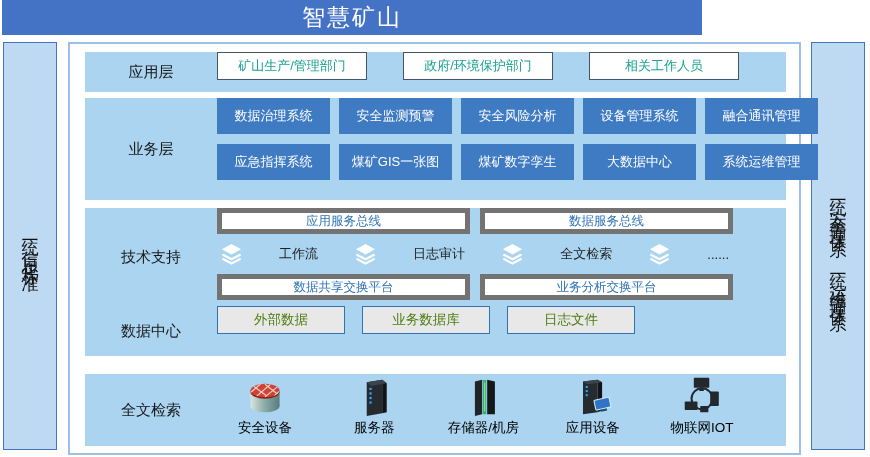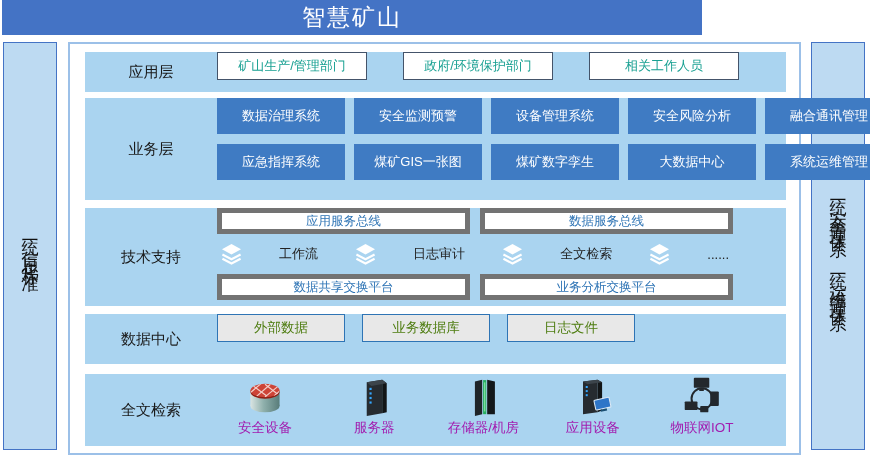--- a/index.html
+++ b/index.html
@@ -28,21 +28,21 @@
   .row-content{position:absolute;left:132px;top:0;bottom:0;right:10px;display:flex;align-items:flex-start;}
 
   
   .app-box{width:150px;height:28px;margin-right:36px;background:#fff;border:1px solid #44546a;
            box-sizing:border-box;display:flex;align-items:center;justify-content:center;
            font-size:13px;color:#18a092;}
 
   
   .btn-grid{display:flex;flex-direction:column;gap:10px;justify-content:center;}
   .btn-row{display:flex;gap:9px;}
-  .biz-btn{width:128px;height:36px;background:#3f7bc3;color:#fff;font-size:13px;
+  .biz-btn{width:113px;height:36px;background:#3f7bc3;color:#fff;font-size:13px;
            display:flex;align-items:center;justify-content:center;}
 
   
   .tech-col{display:flex;flex-direction:column;gap:8px;justify-content:center;width:516px;}
   .bar-row{display:flex;gap:10px;}
   .bus-bar{flex:1;height:26px;background:#fff;border:5px solid #737373;box-sizing:border-box;
            display:flex;align-items:center;justify-content:center;font-size:12.5px;color:#2e74b5;}
   .svc-row{display:flex;align-items:center;justify-content:space-between;height:24px;padding:0 4px;}
   .svc-group{display:flex;align-items:center;gap:37px;}
   .svc-label{font-size:13px;color:#222;}
@@ -50,21 +50,21 @@
 
   
   .dc-box{width:128px;height:28px;margin-right:17px;background:#e8e8e8;border:1px solid #2e74b5;
           box-sizing:border-box;display:flex;align-items:center;justify-content:center;
           font-size:13.5px;color:#4d7c0f;}
 
   
   .dev-content{justify-content:space-between;right:36px;}
   .dev-group{display:flex;flex-direction:column;align-items:center;gap:3px;width:96px;}
   .dev-icon{width:46px;height:42px;display:flex;align-items:flex-end;justify-content:center;}
-  .dev-label{font-size:13.5px;color:#a21caf;white-space:nowrap;}
+  .dev-label{font-size:13.5px;color:#000000;white-space:nowrap;}
 </style>
 </head>
 <body>
 
 <div class="stage">
 
   <div class="banner">智慧矿山</div>
 
   <div class="pillar left">
     <span class="vtext">统一信息化标准</span>
@@ -86,22 +86,22 @@
       </div>
     </section>
 
     <section class="row" style="top:54px;height:102px;">
       <div class="row-label">业务层</div>
       <div class="row-content">
         <div class="btn-grid">
           <div class="btn-row">
             <div class="biz-btn">数据治理系统</div>
             <div class="biz-btn">安全监测预警</div>
+            <div class="biz-btn">安全风险分析</div>
             <div class="biz-btn">设备管理系统</div>
-            <div class="biz-btn">安全风险分析</div>
             <div class="biz-btn">融合通讯管理</div>
           </div>
           <div class="btn-row">
             <div class="biz-btn">应急指挥系统</div>
             <div class="biz-btn">煤矿GIS一张图</div>
             <div class="biz-btn">煤矿数字孪生</div>
             <div class="biz-btn">大数据中心</div>
             <div class="biz-btn">系统运维管理</div>
           </div>
         </div>
@@ -159,21 +159,21 @@
             </div>
           </div>
           <div class="bar-row">
             <div class="bus-bar">数据共享交换平台</div>
             <div class="bus-bar">业务分析交换平台</div>
           </div>
         </div>
       </div>
     </section>
 
-    <section class="row" style="top:270px;height:50px;">
+    <section class="row" style="top:262px;height:50px;">
       <div class="row-label">数据中心</div>
       <div class="row-content">
         <div class="dc-box">外部数据</div>
         <div class="dc-box">业务数据库</div>
         <div class="dc-box">日志文件</div>
       </div>
     </section>
 
     <section class="row" style="top:330px;height:72px;">
       <div class="row-label">全文检索</div>

